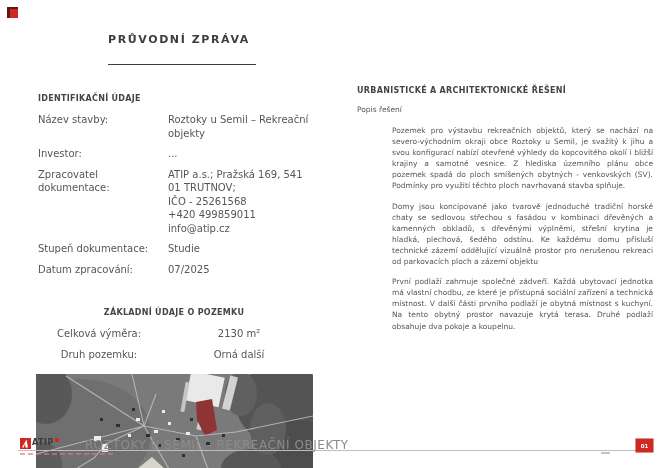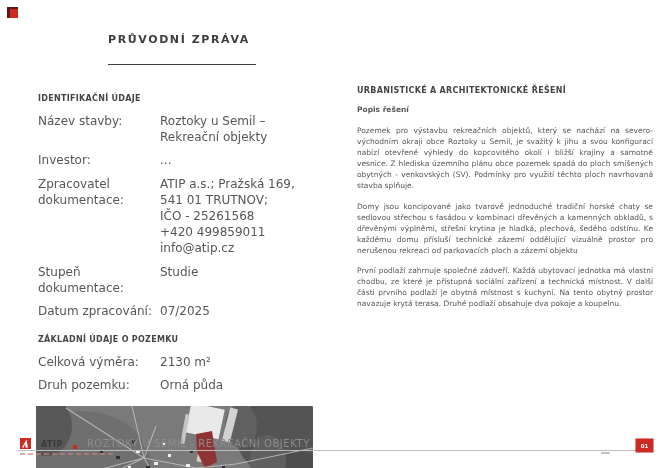--- a/index.html
+++ b/index.html
@@ -13,40 +13,40 @@
 
   .title { position:absolute; left:108px; top:33px; font-size:11px; font-weight:bold;
     letter-spacing:1.6px; color:#3d3d3d; border-bottom:1.2px solid #3d3d3d; padding-bottom:18px; padding-right:6px; }
 
   .col-left { position:absolute; left:38px; top:94px; width:272px; }
   .col-right { position:absolute; left:357px; top:86px; width:296px; }
 
   h2.sec { font-size:8px; font-weight:bold; letter-spacing:0.3px; color:#454545;
     margin-bottom:10px; }
 
-  .frow { display:flex; margin-bottom:7px; font-size:12px; line-height:1.35; }
+  .frow { display:flex; margin-bottom:7px; font-size:10px; line-height:1.35;gap:8px; }
   .frow .lbl { width:122px; flex:none; color:#565656; }
   .frow .val { flex:1; color:#565656; white-space:pre-line; }
 
-  .sec2 { margin-top:16px; }
+  .sec2 { margin-top:32px;text-align:center; }
 
   .map { position:relative; width:277px; height:107px; margin-left:-2px; margin-top:13px;
     background:#787878; overflow:hidden; }
   .map svg { display:block; width:100%; height:100%; }
 
-  .sub { font-size:7.5px; color:#565656; margin-bottom:11px;font-weight:bold; }
+  .sub { font-size:7.5px; color:#565656; margin-bottom:11px; }
   .para { font-size:7.5px; line-height:1.48; text-align:justify; color:#565656; margin-bottom:9px;
-    hyphens:none; }
+    hyphens:none;margin-left:35px; }
 
   .footer-rule { position:absolute; left:18px; top:450px; width:630px; height:1px; background:#bdbdbd; }
-  .footer-left { position:absolute; left:20px; top:438px; display:flex; align-items:flex-end; gap:10px; }
+  .footer-left { position:absolute; left:20px; top:438px; display:flex; align-items:flex-start; gap:1px; }
   .atip-logo { width:11px; height:11px; flex:none; }
   .brand { font-size:8px; font-weight:bold; color:#3a3a3a; letter-spacing:0.5px; }
   .bullet { width:4px; height:4px; background:#cf2a21; flex:none; }
-  .project { font-size:10px; color:#8c8c8c; letter-spacing:0.55px; }
+  .project { font-size:12px; color:#8c8c8c; letter-spacing:0.55px;margin-left:25px; }
   .fineprint { position:absolute; left:20px; top:452.5px; width:96px; height:2.5px; opacity:.65;
     background:repeating-linear-gradient(90deg,#c9827c 0 5px, transparent 5px 8px); }
   .rule-tick { position:absolute; left:601px; top:452px; width:9px; height:2px; background:#c2c2c2; }
   .page-box { position:absolute; left:636px; top:439px; width:17px; height:13px; background:#cf2a21;
     color:#ffffff; font-size:5.5px; font-weight:bold; display:flex; align-items:center; justify-content:center;
     box-shadow:0 0 0 0.5px #b32019; }
 </style>
 </head>
 <body>
 
@@ -85,21 +85,21 @@
     </section>
 
     <section class="sec2">
       <h2 class="sec">ZÁKLADNÍ ÚDAJE O POZEMKU</h2>
       <div class="frow">
         <div class="lbl">Celková výměra:</div>
         <div class="val">2130 m²</div>
       </div>
       <div class="frow">
         <div class="lbl">Druh pozemku:</div>
-        <div class="val">Orná půda</div>
+        <div class="val">Orná další</div>
       </div>
     </section>
 
     <div class="map">
       <svg viewBox="0 0 277 107" preserveAspectRatio="none">
         <rect x="0" y="0" width="277" height="107" fill="#7a7a7a"></rect>
         <ellipse cx="45" cy="60" rx="70" ry="55" fill="#6f6f6f"></ellipse>
         <ellipse cx="10" cy="20" rx="26" ry="30" fill="#585858"></ellipse>
         <ellipse cx="6" cy="90" rx="20" ry="22" fill="#5d5d5d"></ellipse>
         <ellipse cx="245" cy="30" rx="45" ry="40" fill="#545454"></ellipse>

